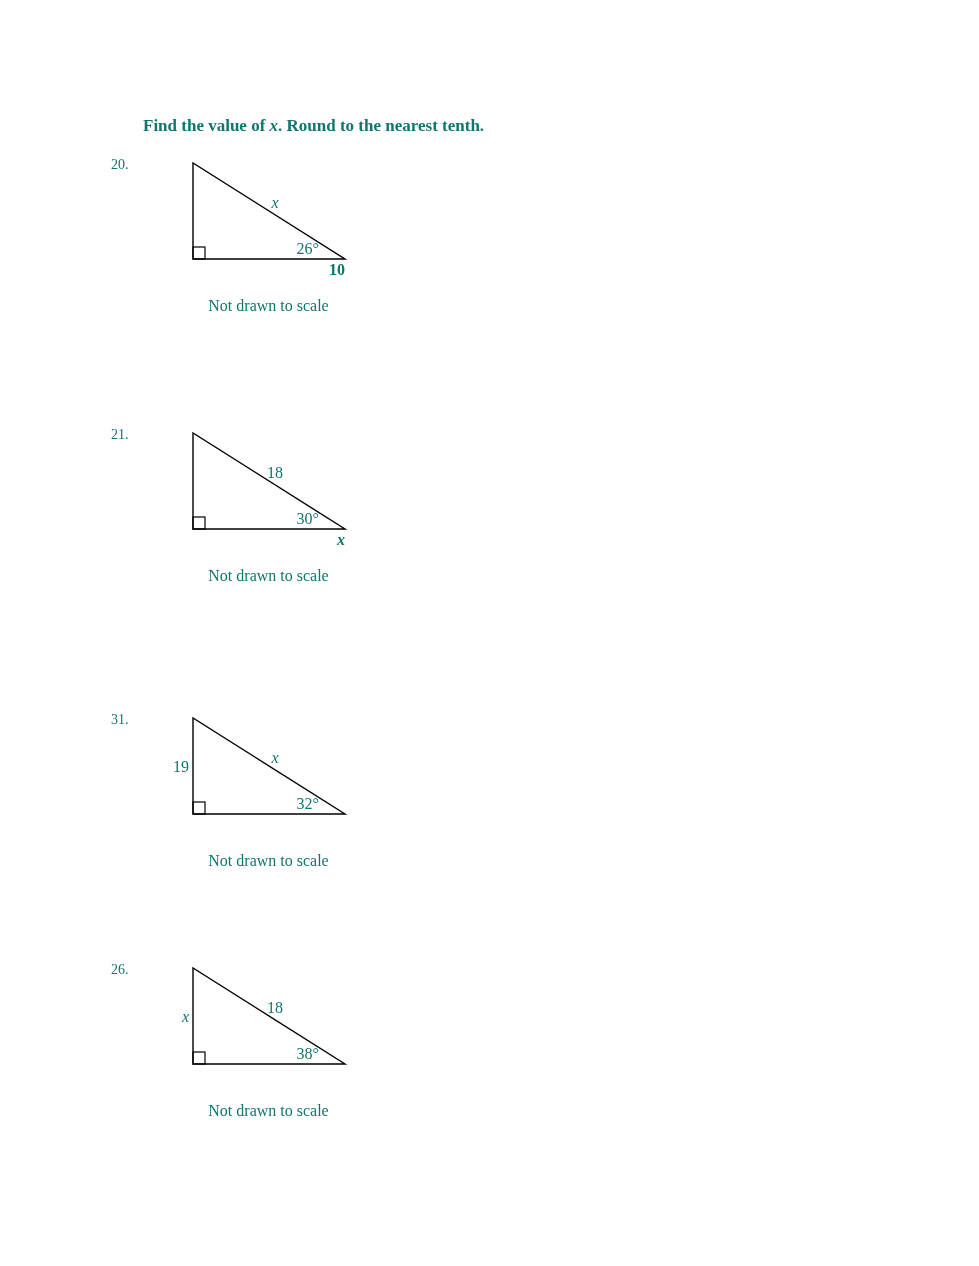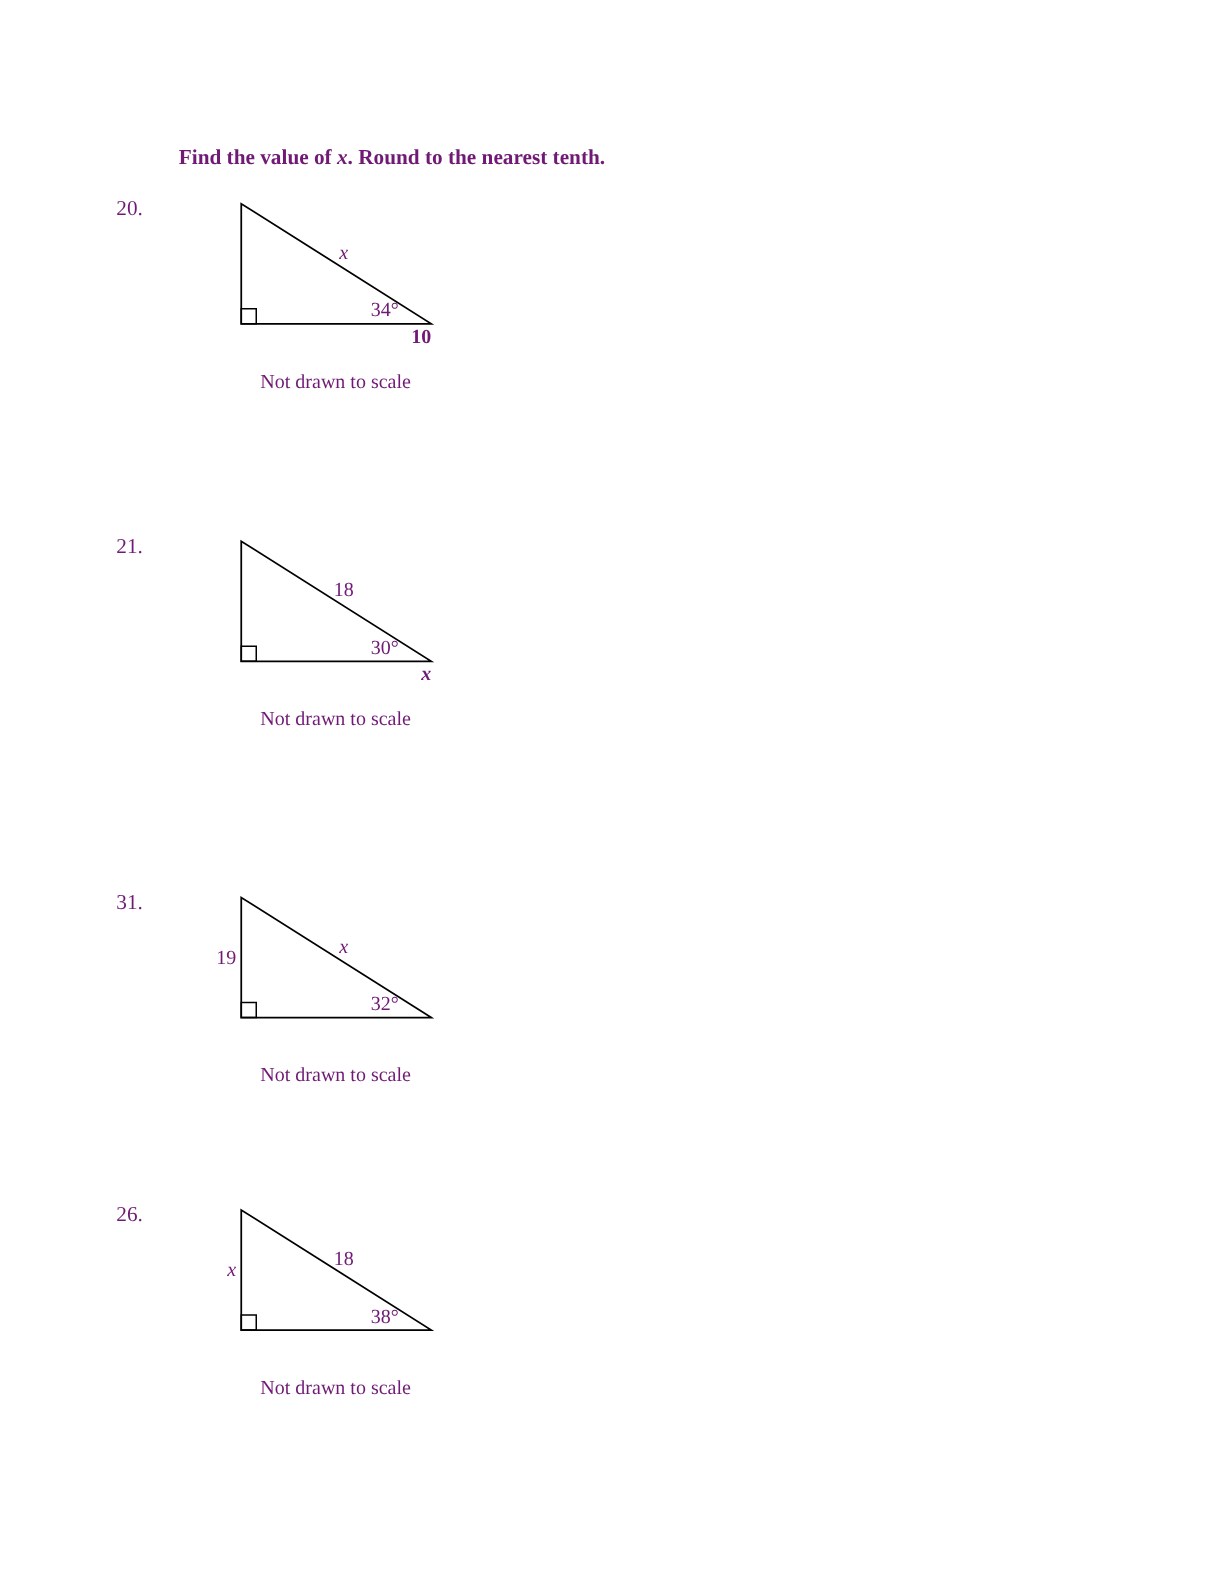--- a/index.html
+++ b/index.html
@@ -2,44 +2,44 @@
 <html><head>
 <meta charset="utf-8">
 <style>
   * { margin: 0; padding: 0; box-sizing: border-box; }
   html, body { background: #ffffff; }
   .page {
     position: relative;
     width: 887px;
     height: 1266px;
     background: #ffffff;
-    color: #701a75;
+    color: #0f766e;
     font-family: "Liberation Serif", serif;
     overflow: hidden;
   }
   .title {
     position: absolute;
     left: 143px;
     top: 116px;
     font-size: 17px;
     font-weight: bold;
     white-space: nowrap;
   }
   .var { font-style: italic; }
   .problem {
     position: absolute;
     left: 0;
     width: 100%;
     height: 170px;
   }
   .pnum {
     position: absolute;
-    left: 93px;
+    left: 111px;
     top: 0;
-    font-size: 17px;
+    font-size: 14px;
   }
   .figure {
     position: absolute;
     left: 192px;
     top: 5px;
     width: 153px;
     height: 97px;
   }
   .figure svg {
     position: absolute;
@@ -78,21 +78,21 @@
 
   <section class="problem" style="top:157px">
     <span class="pnum">20.</span>
     <div class="figure">
       <svg width="154" height="98" viewBox="0 0 154 98">
         <polygon points="1,1 1,97 153,97" fill="none" stroke="#000" stroke-width="1.4"></polygon>
         <rect x="1" y="85" width="12" height="12" fill="none" stroke="#000" stroke-width="1.2"></rect>
       </svg>
       <span class="lbl side"></span>
       <span class="lbl hyp var">x</span>
-      <span class="lbl ang">34°</span>
+      <span class="lbl ang">26°</span>
       <span class="lbl base">10</span>
       <span class="note">Not drawn to scale</span>
     </div>
   </section>
 
   <section class="problem" style="top:427px">
     <span class="pnum">21.</span>
     <div class="figure">
       <svg width="154" height="98" viewBox="0 0 154 98">
         <polygon points="1,1 1,97 153,97" fill="none" stroke="#000" stroke-width="1.4"></polygon>

